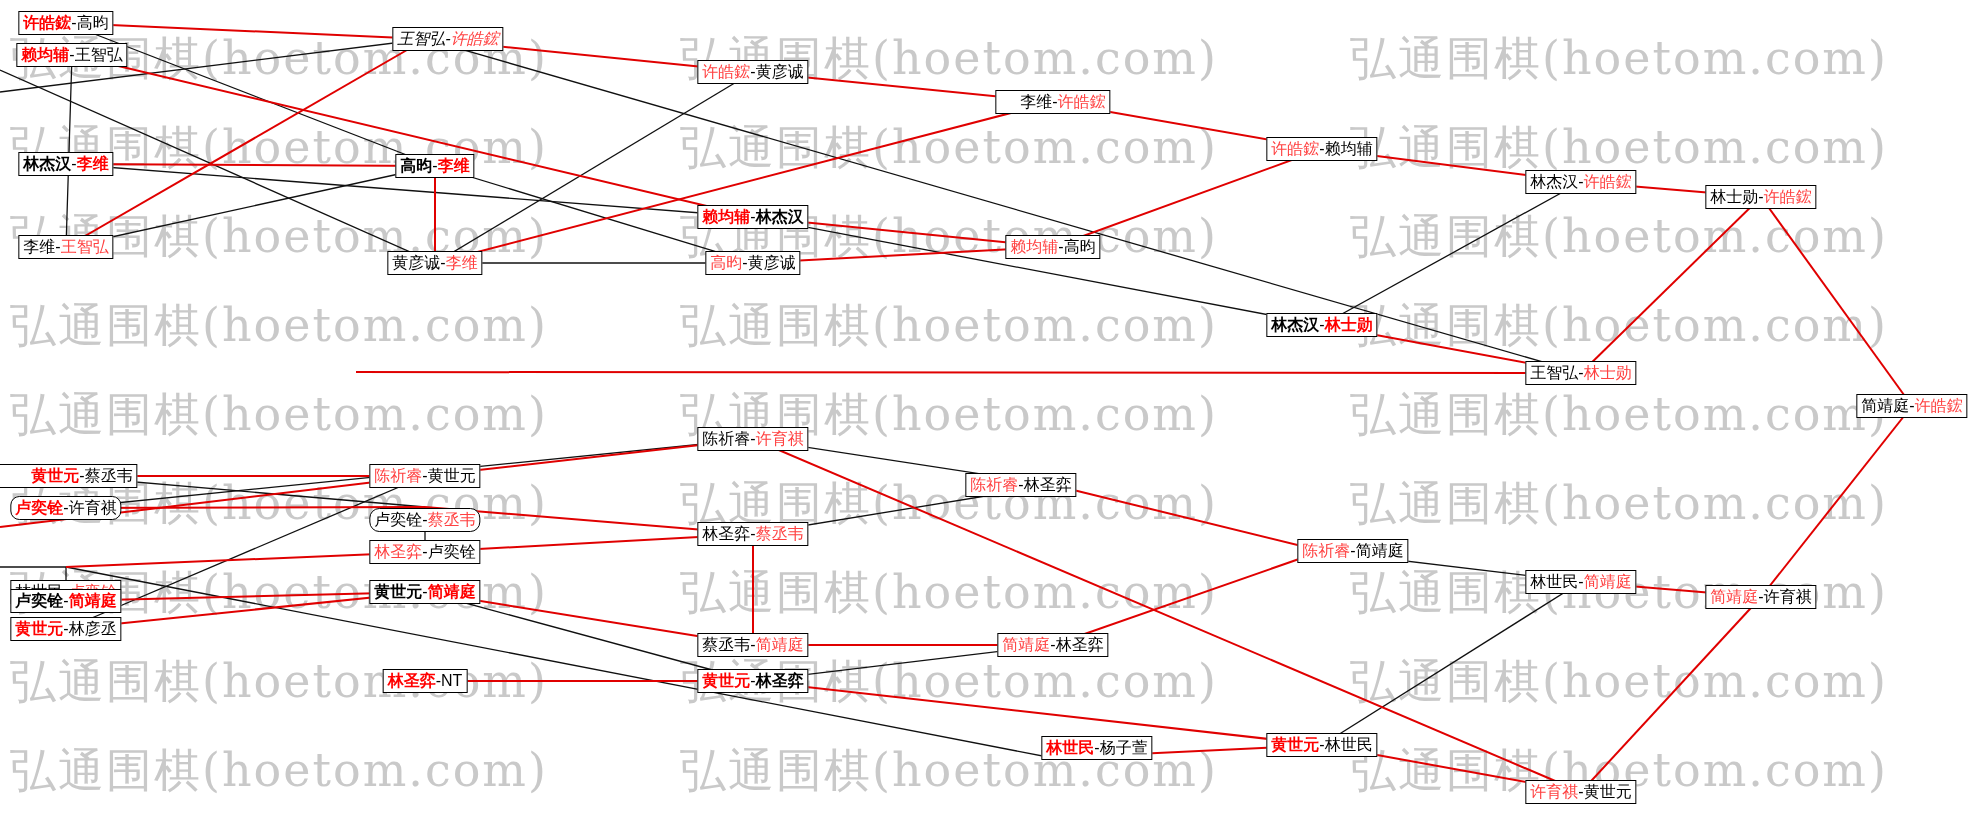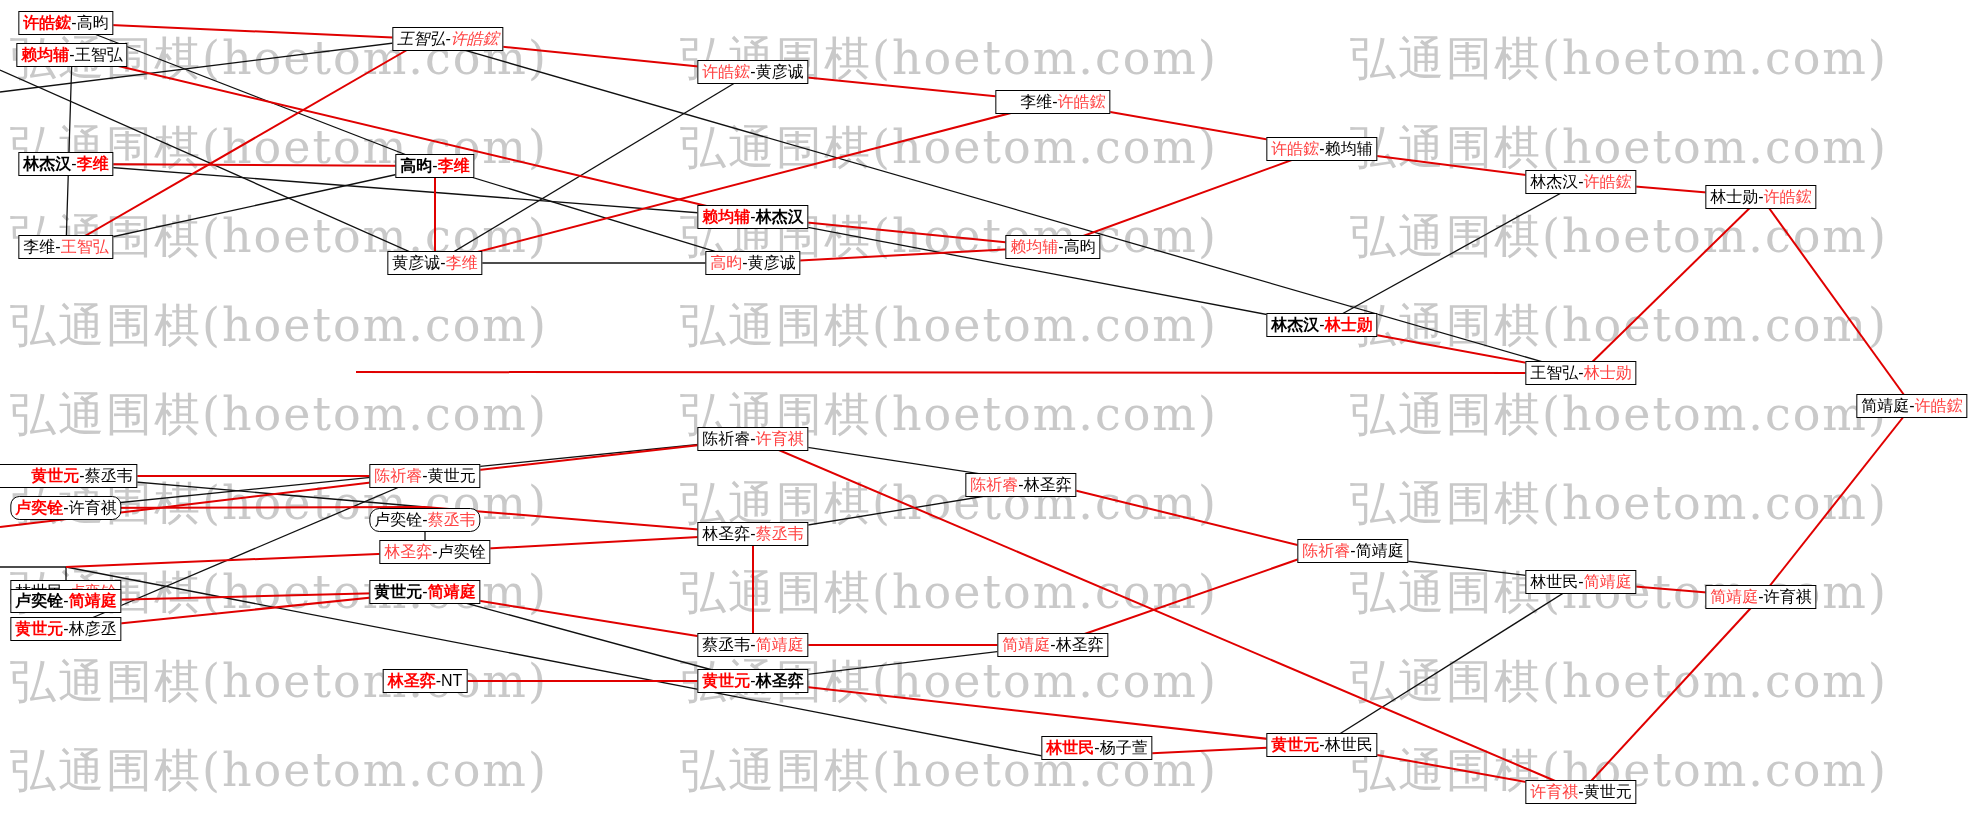--- a/index.html
+++ b/index.html
@@ -147,21 +147,21 @@
       <div class="match-box" style="left: 66px; top: 476px; padding-left: 36px;"><span class="pname win bld">黄世元</span><span class="dash">-</span><span class="pname los">蔡丞韦</span></div>
       <div class="match-box" style="left: 66px; top: 508px; border-radius: 9px;"><span class="pname win bld">卢奕铨</span><span class="dash">-</span><span class="pname los">许育祺</span></div>
       <div class="match-box" style="left: 66px; top: 592px; text-align: right;"><span class="pname los">林世民</span><span class="dash">-</span><span class="pname win">卢奕铨</span></div>
       <div class="match-box" style="left: 66px; top: 601px;"><span class="pname los bld">卢奕铨</span><span class="dash">-</span><span class="pname win bld">简靖庭</span></div>
       <div class="match-box" style="left: 66px; top: 629px;"><span class="pname win bld">黄世元</span><span class="dash">-</span><span class="pname los">林彦丞</span></div>
       <div class="match-box" style="left: 448px; top: 39px; font-style: italic;"><span class="pname los">王智弘</span><span class="dash">-</span><span class="pname win">许皓鋐</span></div>
       <div class="match-box" style="left: 435px; top: 166px;"><span class="pname los bld">高昀</span><span class="dash">-</span><span class="pname win bld">李维</span></div>
       <div class="match-box" style="left: 435px; top: 263px;"><span class="pname los">黄彦诚</span><span class="dash">-</span><span class="pname win">李维</span></div>
       <div class="match-box" style="left: 425px; top: 476px;"><span class="pname win">陈祈睿</span><span class="dash">-</span><span class="pname los">黄世元</span></div>
       <div class="match-box" style="left: 425px; top: 520px; border-radius: 10px;"><span class="pname los">卢奕铨</span><span class="dash">-</span><span class="pname win">蔡丞韦</span></div>
-      <div class="match-box" style="left: 435px; top: 552px;"><span class="pname win">林圣弈</span><span class="dash">-</span><span class="pname los">卢奕铨</span></div>
+      <div class="match-box" style="left: 425px; top: 552px;"><span class="pname win">林圣弈</span><span class="dash">-</span><span class="pname los">卢奕铨</span></div>
       <div class="match-box" style="left: 425px; top: 592px;"><span class="pname los bld">黄世元</span><span class="dash">-</span><span class="pname win bld">简靖庭</span></div>
       <div class="match-box" style="left: 425px; top: 681px;"><span class="pname win bld">林圣弈</span><span class="dash">-</span><span class="pname los">NT</span></div>
       <div class="match-box" style="left: 753px; top: 72px;"><span class="pname win">许皓鋐</span><span class="dash">-</span><span class="pname los">黄彦诚</span></div>
       <div class="match-box" style="left: 753px; top: 217px;"><span class="pname win bld">赖均辅</span><span class="dash">-</span><span class="pname los bld">林杰汉</span></div>
       <div class="match-box" style="left: 753px; top: 263px;"><span class="pname win">高昀</span><span class="dash">-</span><span class="pname los">黄彦诚</span></div>
       <div class="match-box" style="left: 753px; top: 439px;"><span class="pname los">陈祈睿</span><span class="dash">-</span><span class="pname win">许育祺</span></div>
       <div class="match-box" style="left: 753px; top: 534px;"><span class="pname los">林圣弈</span><span class="dash">-</span><span class="pname win">蔡丞韦</span></div>
       <div class="match-box" style="left: 753px; top: 645px;"><span class="pname los">蔡丞韦</span><span class="dash">-</span><span class="pname win">简靖庭</span></div>
       <div class="match-box" style="left: 753px; top: 681px;"><span class="pname win bld">黄世元</span><span class="dash">-</span><span class="pname los bld">林圣弈</span></div>
       <div class="match-box" style="left: 1053px; top: 102px; padding-left: 24px;"><span class="pname los">李维</span><span class="dash">-</span><span class="pname win">许皓鋐</span></div>

